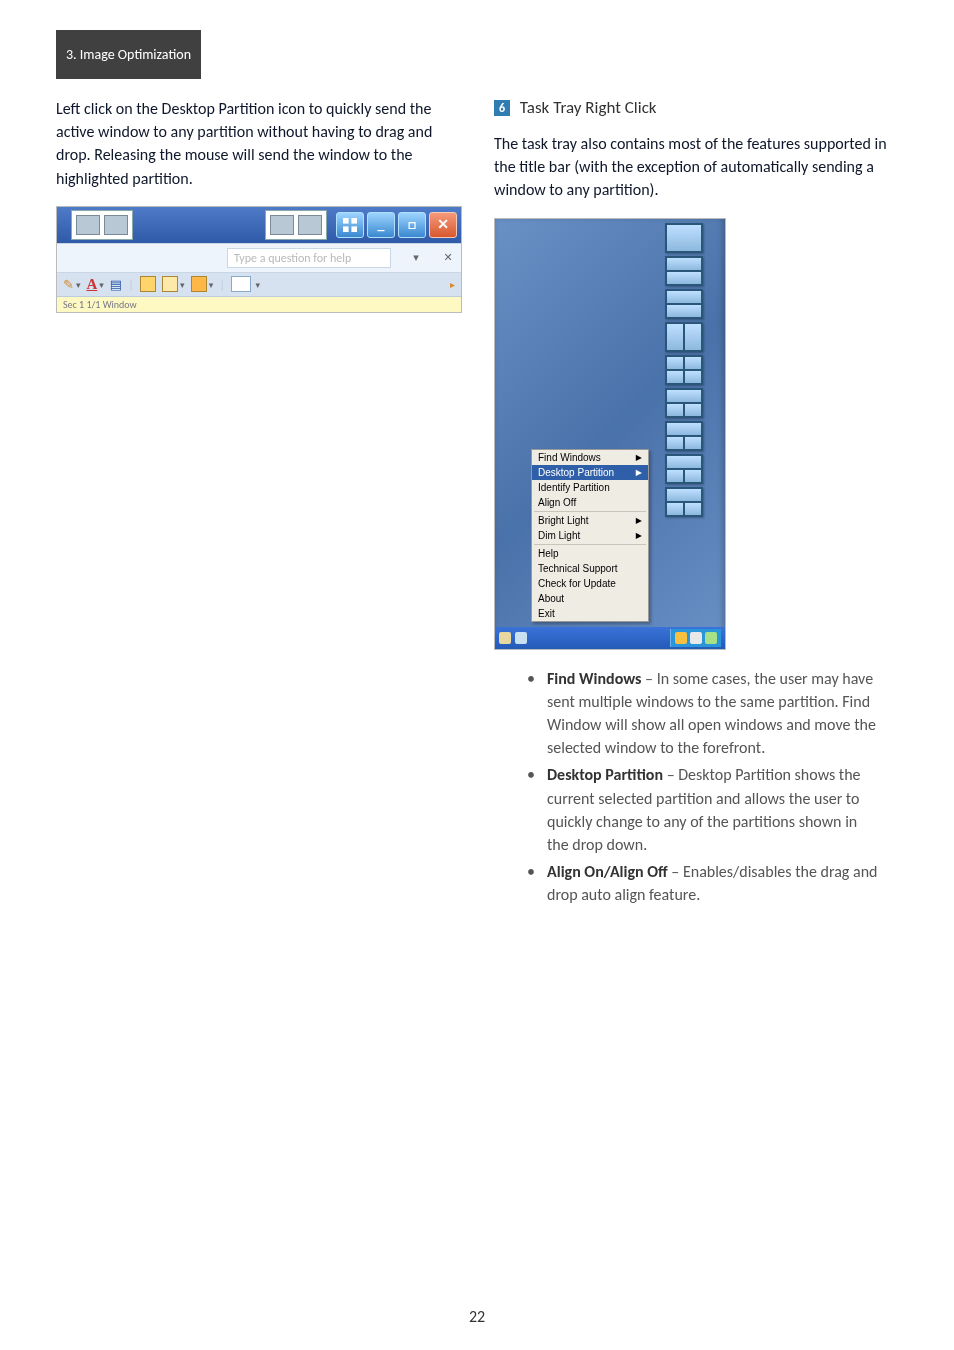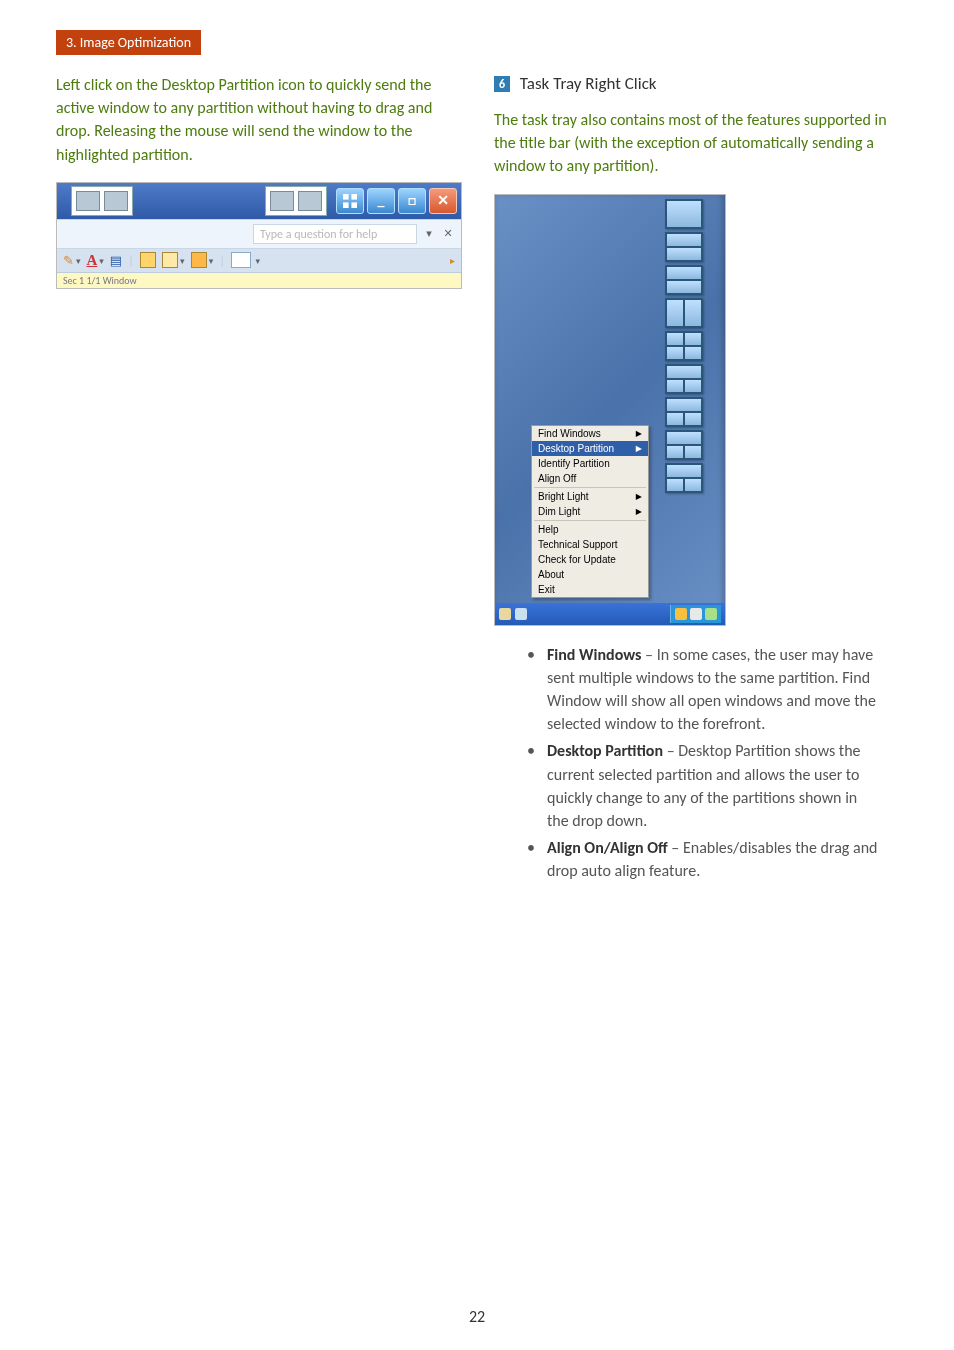--- a/index.html
+++ b/index.html
@@ -9,24 +9,24 @@
     background: #fff;
     color: #333;
     width: 954px;
     height: 1350px;
     position: relative;
   }
   .page {
     padding: 30px 56px 0 56px;
   }
   .header-bar {
-    background: #c2410c;
+    background: #404040;
     color: #fff;
     font-size: 14px;
-    padding: 4px 10px;
+    padding: 16px 10px;
     display: inline-block;
     margin-bottom: 18px;
     text-align: center;
   }
   .columns {
     display: flex;
     gap: 34px;
   }
   .col {
     flex: 1;
@@ -47,21 +47,21 @@
     width: 16px;
     height: 16px;
     line-height: 16px;
     text-align: center;
     margin-right: 6px;
     vertical-align: 1px;
   }
   .body-text {
     font-size: 16px;
     line-height: 1.45;
-    color: #4d7c0f;
+    color: #0f172a;
     margin: 0 0 16px 0;
   }
   .figure {
     border: 1px solid #bbb;
     margin-bottom: 16px;
     background: #fff;
   }
   
   .fig1 {
     width: 100%;
@@ -117,21 +117,21 @@
     font-size: 14px;
   }
   .win-btn.grid svg { width:14px;height:14px; }
   .win-btn.close { background: linear-gradient(#f59a7a, #d8582f); border-color:#f7c8b5;}
   .fig1-helpbar {
     background: #eef4fb;
     display: flex;
     align-items: center;
     justify-content: flex-end;
     padding: 4px 6px;
-    gap: 5px;
+    gap: 18px;
     border-top:1px solid #c9d6e6;
     border-bottom:1px solid #c9d6e6;
   }
   .help-input {
     font-size: 12px;
     color: #b9b9b9;
     border: 1px solid #c9d6e6;
     background:#fff;
     padding: 2px 6px;
     width: 150px;

